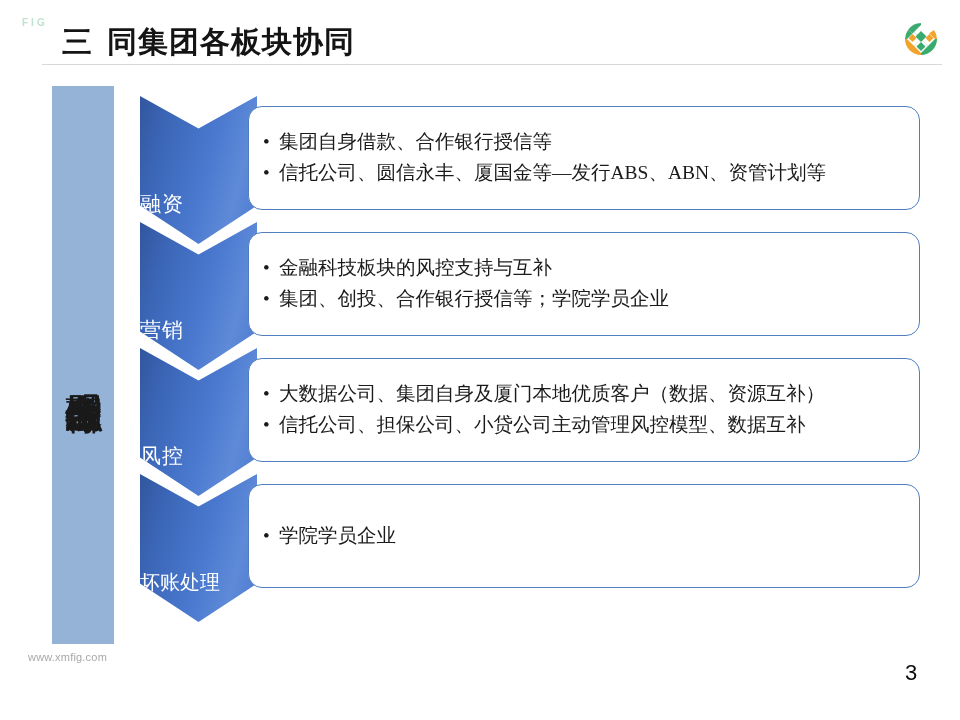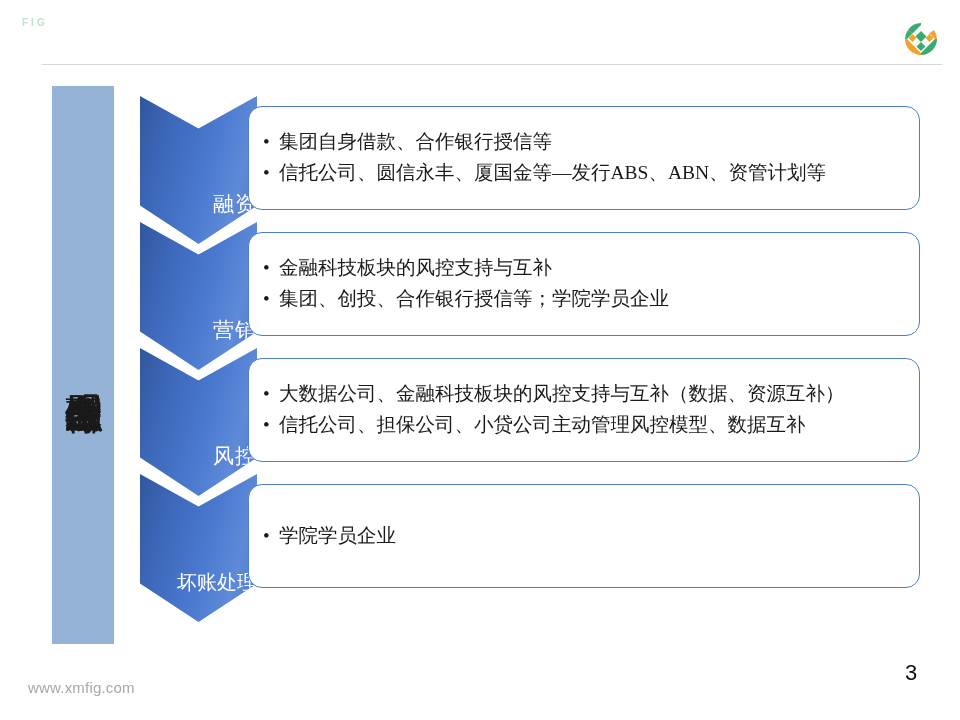--- a/index.html
+++ b/index.html
@@ -54,21 +54,21 @@
   .row.r1{top:222px;height:126px;}
   .row.r2{top:348px;height:126px;}
   .row.r3{top:474px;height:126px;}
 
   
   .chev{
     position:absolute;left:140px;top:0;width:117px;height:148px;
     background:linear-gradient(105deg,#31569e 0%,#3c67b8 22%,#4a79cf 55%,#5f8ad8 78%,#4a79cf 100%);
     -webkit-clip-path:polygon(0% 0%, 50% 22%, 100% 0%, 100% 74%, 50% 100%, 0% 74%);
     clip-path:polygon(0% 0%, 50% 22%, 100% 0%, 100% 74%, 50% 100%, 0% 74%);
-    display:flex;align-items:flex-end;justify-content:flex-end;
+    display:flex;align-items:flex-end;justify-content:flex-start;
   }
   .chev .clabel{
     font-family:"Liberation Serif","DejaVu Serif",serif;
     font-size:21px;color:#ffffff;
     padding-bottom:26px;white-space:nowrap;letter-spacing:1px;
   }
   .chev .clabel.wide{font-size:20px;letter-spacing:0px;}
 
   
   .box{
@@ -86,37 +86,40 @@
     white-space:nowrap;
   }
   .bullet .dot{
     flex:0 0 auto;width:16px;text-align:left;
     font-size:19px;line-height:1.58;color:#1a1a1a;
   }
   .bullet .btxt{flex:1 1 auto;}
 
   
   .url{
-    position:absolute;left:28px;top:679px;
+    position:absolute;left:28px;top:651px;
     font-family:"Liberation Sans","DejaVu Sans",sans-serif;
-    font-size:15px;color:#a8a8a8;letter-spacing:.2px;
+    font-size:11px;color:#a8a8a8;letter-spacing:.2px;
   }
   .pageno{
     position:absolute;left:905px;top:660px;
     font-family:"Liberation Sans","DejaVu Sans",sans-serif;
     font-size:22px;color:#0d0d0d;
   }
 </style>
 </head>
 <body>
 
 <div class="slide">
 
   <div class="fig-watermark">FIG</div>
 
+  <div class="title">
+    <span class="num">三</span><span>同集团各板块协同</span>
+  </div>
 
   <div class="hr"></div>
 
   <div class="logo">
     <svg width="36" height="36" viewBox="0 0 36 36" aria-hidden="true">
       <circle cx="18" cy="18" r="17" fill="#ffffff"></circle>
       <path d="M18 18 L5 9 A16 16 0 0 1 18 2 Z" fill="#3BAA6E"></path>
       <path d="M18 18 L31 9 A16 16 0 0 1 34 18 L18 18 Z" fill="#F2A32B"></path>
       <path d="M18 18 L34 18 A16 16 0 0 1 18 34 Z" fill="#3BAA6E"></path>
       <path d="M18 18 L18 34 A16 16 0 0 1 2 18 Z" fill="#F2A32B"></path>
@@ -168,21 +171,21 @@
     </div>
   </div>
 
   <div class="row r2">
     <div class="chev">
       <div class="clabel">风控</div>
     </div>
     <div class="box r0">
       <div class="bullet">
         <span class="dot">•</span>
-        <span class="btxt">大数据公司、金融科技板块的风控支持与互补（数据、资源互补）</span>
+        <span class="btxt">大数据公司、集团自身及厦门本地优质客户（数据、资源互补）</span>
       </div>
       <div class="bullet">
         <span class="dot">•</span>
         <span class="btxt">信托公司、担保公司、小贷公司主动管理风控模型、数据互补</span>
       </div>
     </div>
   </div>
 
   <div class="row r3">
     <div class="chev">

